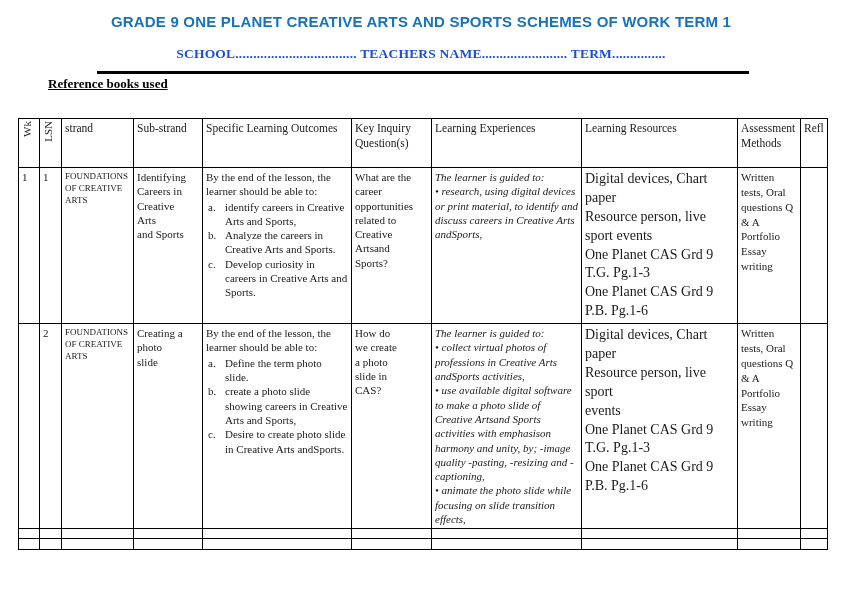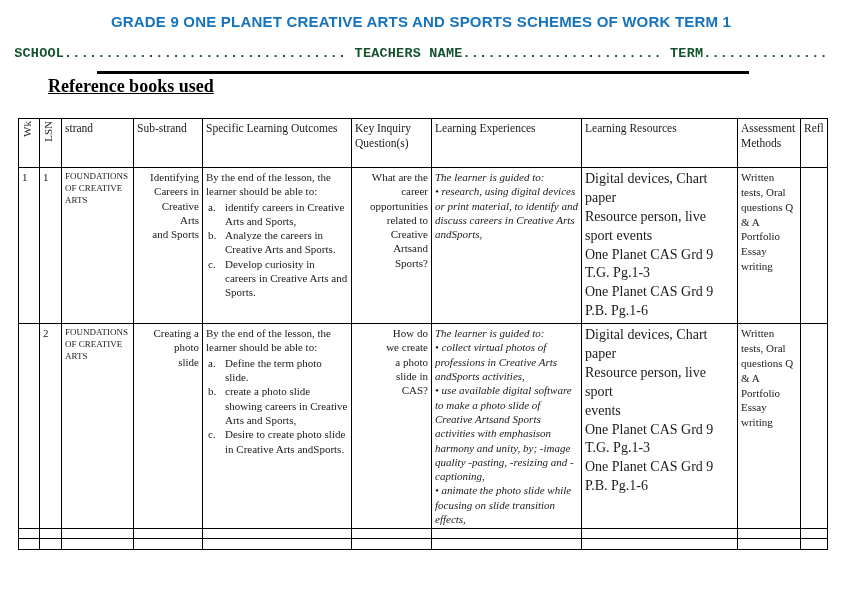--- a/index.html
+++ b/index.html
@@ -3,39 +3,39 @@
 <meta charset="utf-8">
 <style>
   html,body{margin:0;padding:0;background:#fff;}
   .page{position:relative;width:842px;height:595px;background:#fff;overflow:hidden;
         font-family:"Liberation Serif", serif;color:#1a1a1a;}
 
   .doc-title{position:absolute;top:13px;left:0;width:100%;text-align:center;
              font-family:"Liberation Sans", sans-serif;font-weight:bold;font-size:15px;
              letter-spacing:.2px;color:#1673BE;}
   .doc-subtitle{position:absolute;top:46px;left:0;width:100%;text-align:center;
-             font-family:Liberation Mono, monospace;font-weight:bold;font-size:13.5px;
-             letter-spacing:.2px;color:#14532d;}
+             font-family:Liberation Serif, serif;font-weight:bold;font-size:13.5px;
+             letter-spacing:.2px;color:#1d4ed8;}
   .rule{position:absolute;top:71px;left:97px;width:652px;height:3px;background:#000;}
-  .ref-heading{position:absolute;top:76px;left:48px;font-weight:bold;font-size:18px;
+  .ref-heading{position:absolute;top:76px;left:48px;font-weight:bold;font-size:13px;
              text-decoration:underline;color:#000;}
   .ref-item{position:absolute;top:97px;left:40px;font-size:11.5px;font-style:italic;color:#111;}
   .ref-item .bullet{font-style:normal;font-weight:bold;margin-right:1px;}
 
   table.schemes{position:absolute;top:118px;left:18px;width:809px;border-collapse:collapse;
              table-layout:fixed;font-size:11px;line-height:1.3;color:#1a1a1a;}
   table.schemes td{border:1px solid #000;vertical-align:top;padding:2px 3px;
              font-weight:normal;overflow:hidden;}
   tr.hdr td{font-size:11.5px;height:44px;}
   td.vcell{vertical-align:bottom;padding:2px 1px;}
   .vert{writing-mode:vertical-rl;transform:rotate(180deg);display:inline-block;
              font-size:11px;line-height:1;}
   td.wrapany{overflow-wrap:anywhere;}
   td.strand{font-size:9px;line-height:1.35;}
-  td.pre{white-space:pre-line;text-align:right;}
+  td.pre{white-space:pre-line;}
   td.resources{white-space:pre-line;font-size:14px;line-height:1.35;margin-left:40px;}
   td.assessment{line-height:1.35;}
   .oc-intro{margin:0 0 1px 0;}
   .oc-item{display:flex;margin:0 0 0 2px;}
   .oc-item .lbl{flex:0 0 17px;}
   .oc-item .txt{flex:1;}
   .exp-p{margin:0;font-style:italic;}
   tr.empty1 td{height:9px;padding:0;}
   tr.empty2 td{height:10px;padding:0;}
   tr.r1 td{height:131px;}

